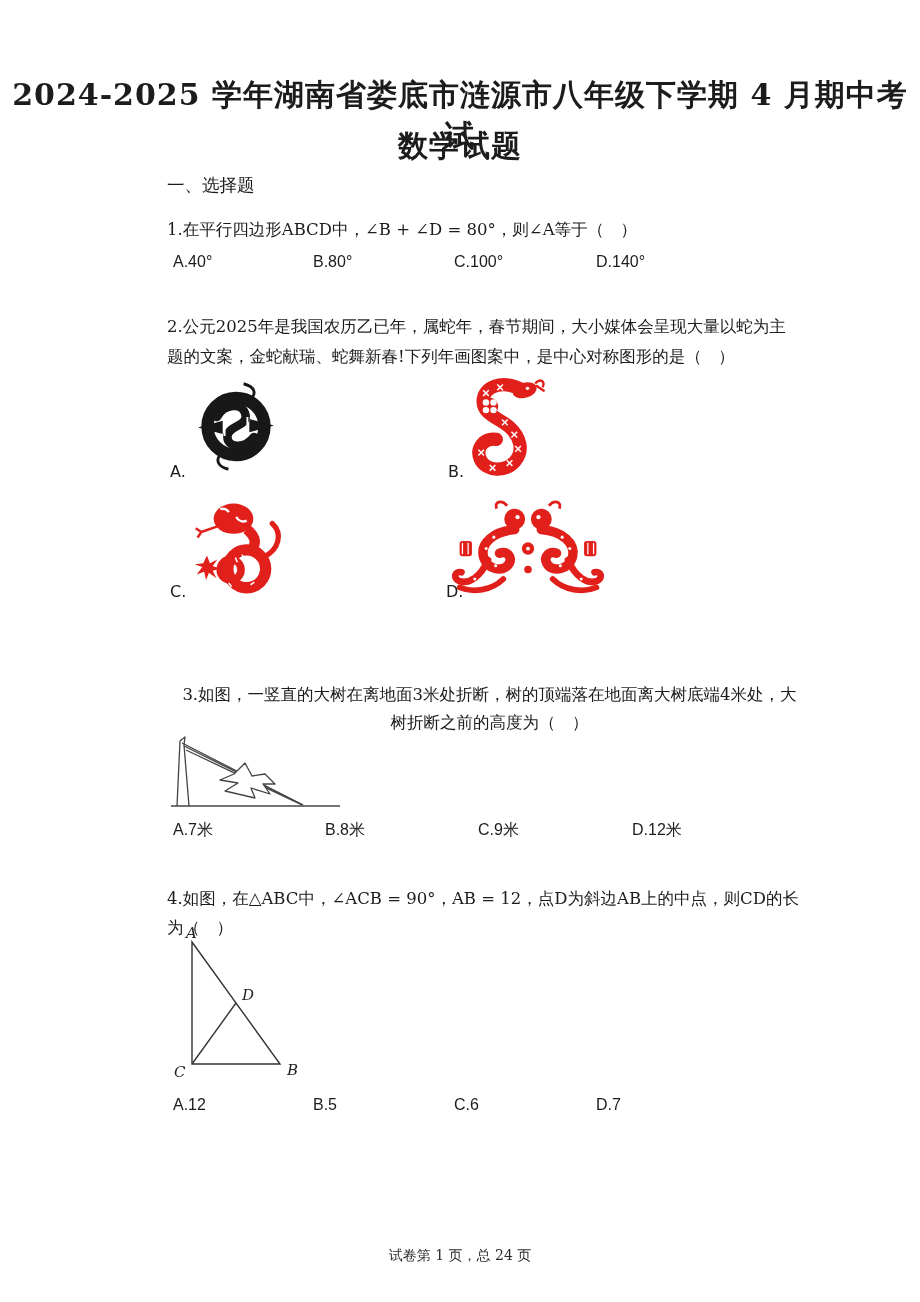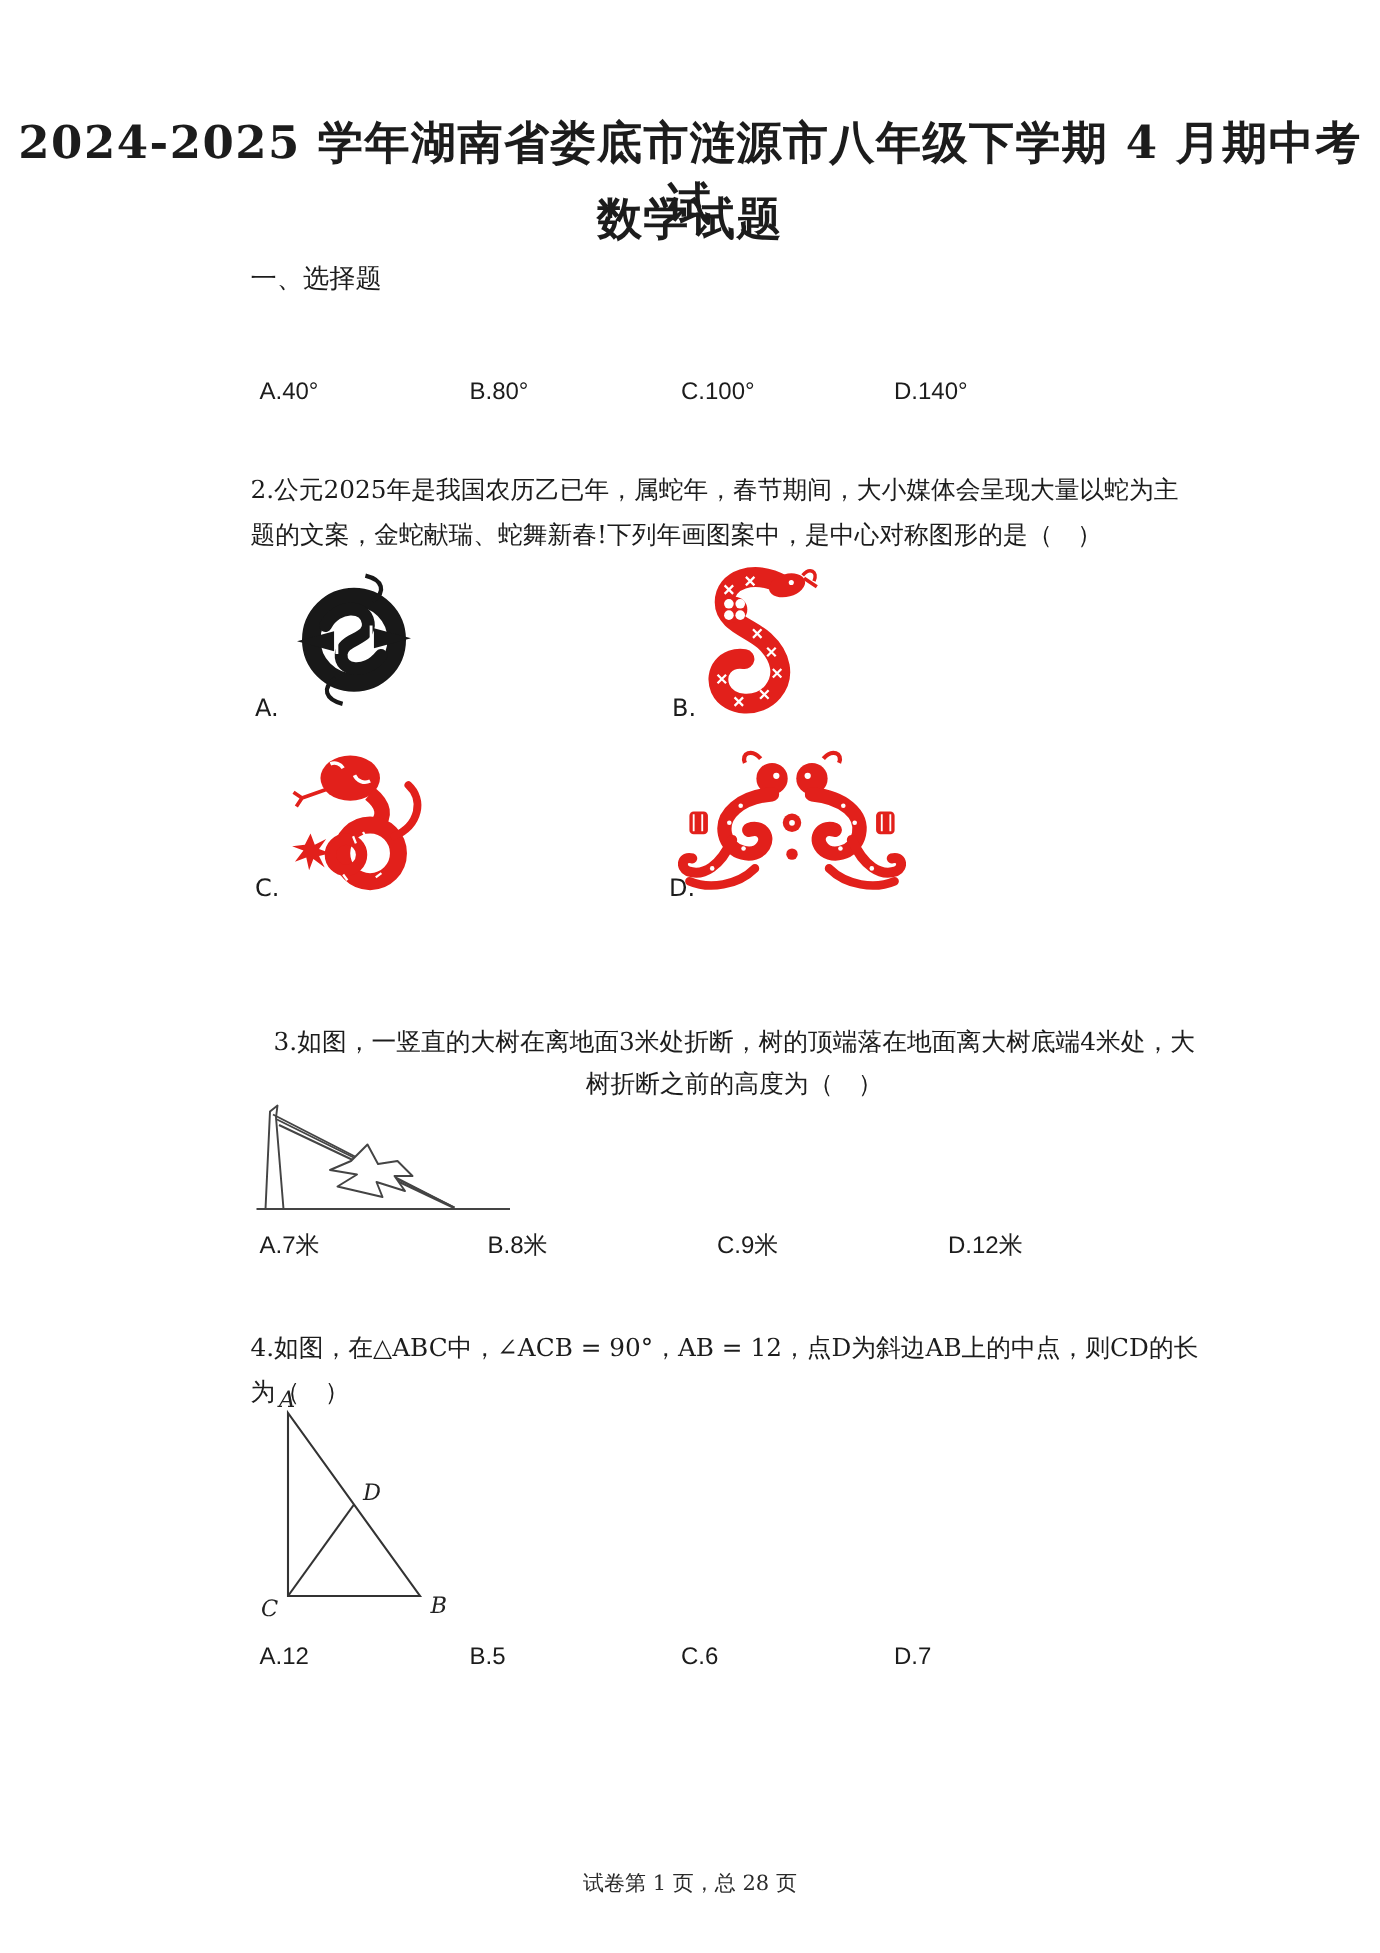--- a/index.html
+++ b/index.html
@@ -27,20 +27,21 @@
 </style>
 </head>
 <body>
 
 <div class="page">
 
   <div class="title title-1">2024-2025 学年湖南省娄底市涟源市八年级下学期 4 月期中考试</div>
   <div class="title title-2">数学试题</div>
   <div class="section-heading">一、选择题</div>
 
+  <div class="qtext" style="top:215px;">1.在平行四边形ABCD中，∠B + ∠D = 80°，则∠A等于（　）</div>
   <div class="opts" style="top:253px;">
     <span>A.40°</span>
     <span>B.80°</span>
     <span>C.100°</span>
     <span>D.140°</span>
   </div>
 
   <div class="qtext" style="top:312px;line-height:30px;">
     <span class="fline">2.公元2025年是我国农历乙已年，属蛇年，春节期间，大小媒体会呈现大量以蛇为主</span>
     <span class="fline">题的文案，金蛇献瑞、蛇舞新春!下列年画图案中，是中心对称图形的是（　）</span>
@@ -177,15 +178,15 @@
   </div>
 
   <div class="opts" style="top:1096px;">
     <span>A.12</span>
     <span>B.5</span>
     <span>C.6</span>
     <span>D.7</span>
   </div>
 
 
-  <div class="footer">试卷第 1 页，总 28 页</div>
+  <div class="footer">试卷第 1 页，总 24 页</div>
 
 </div>
 
 </body></html>

